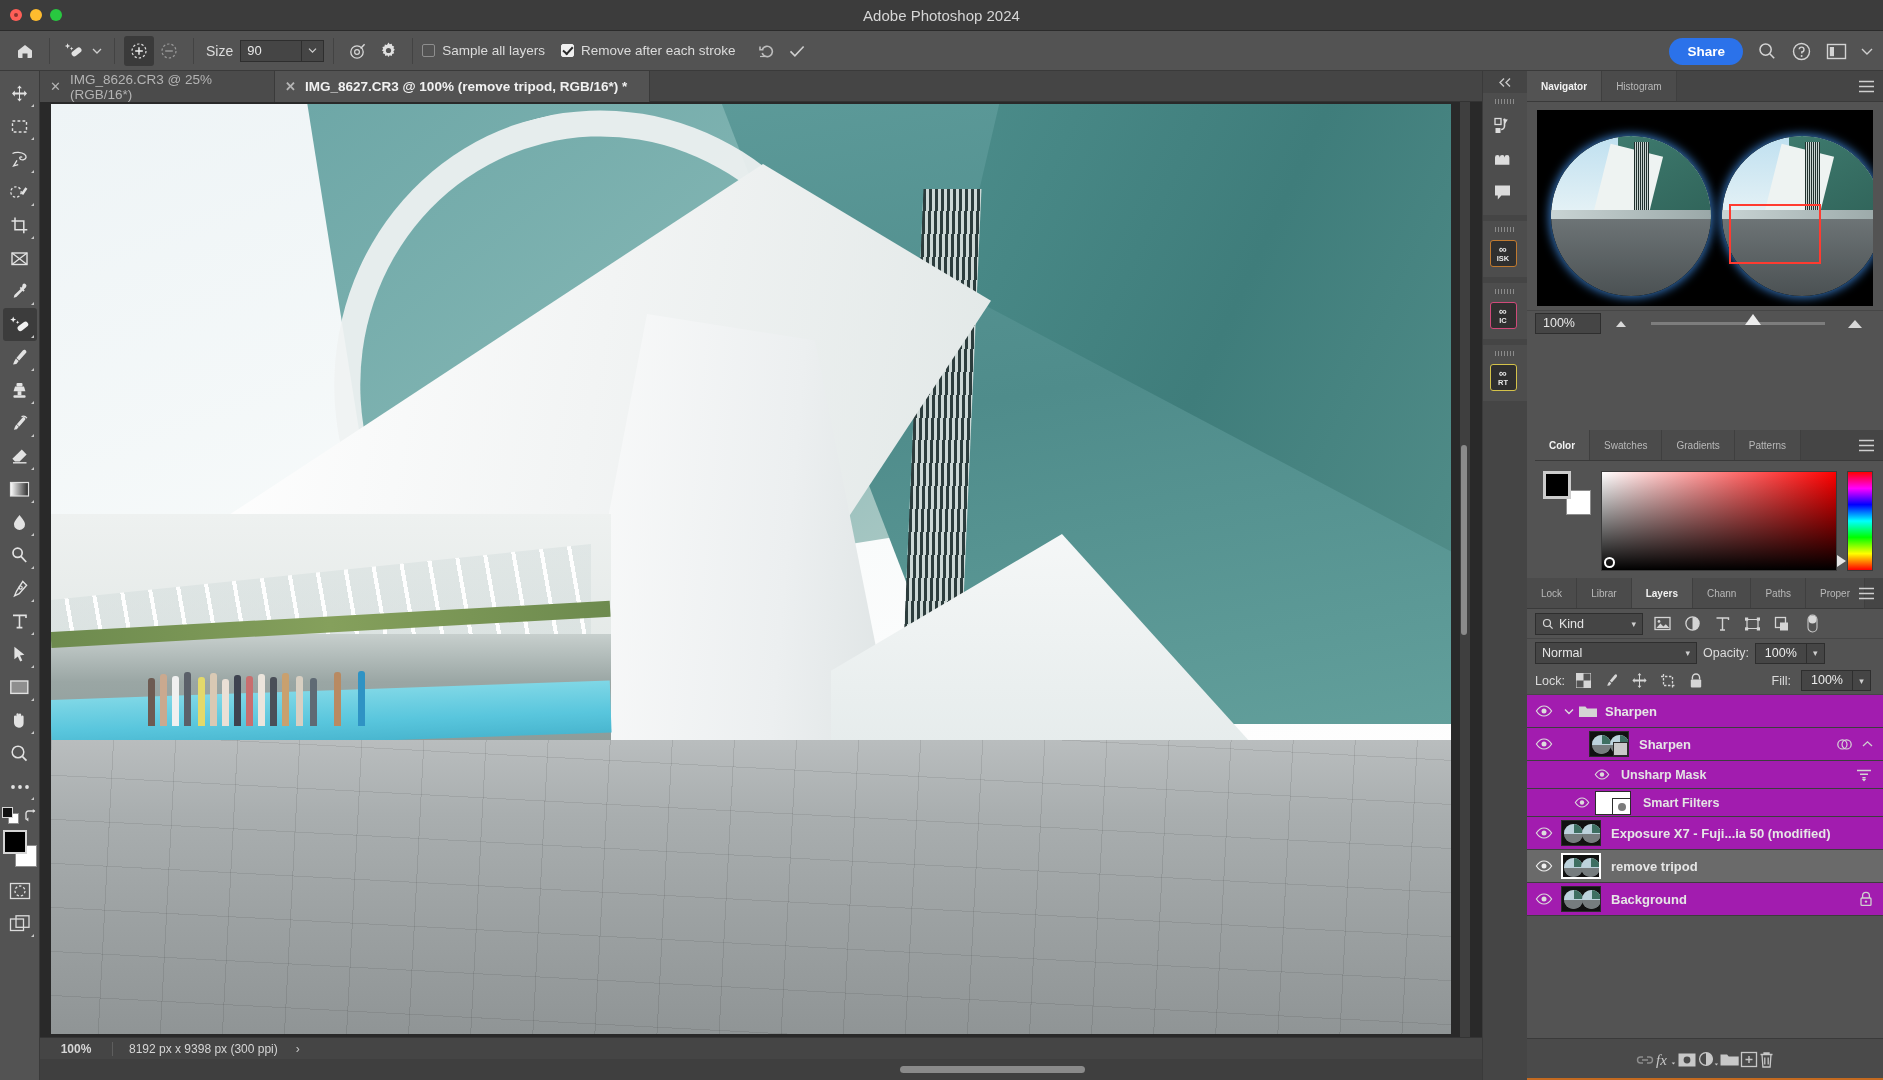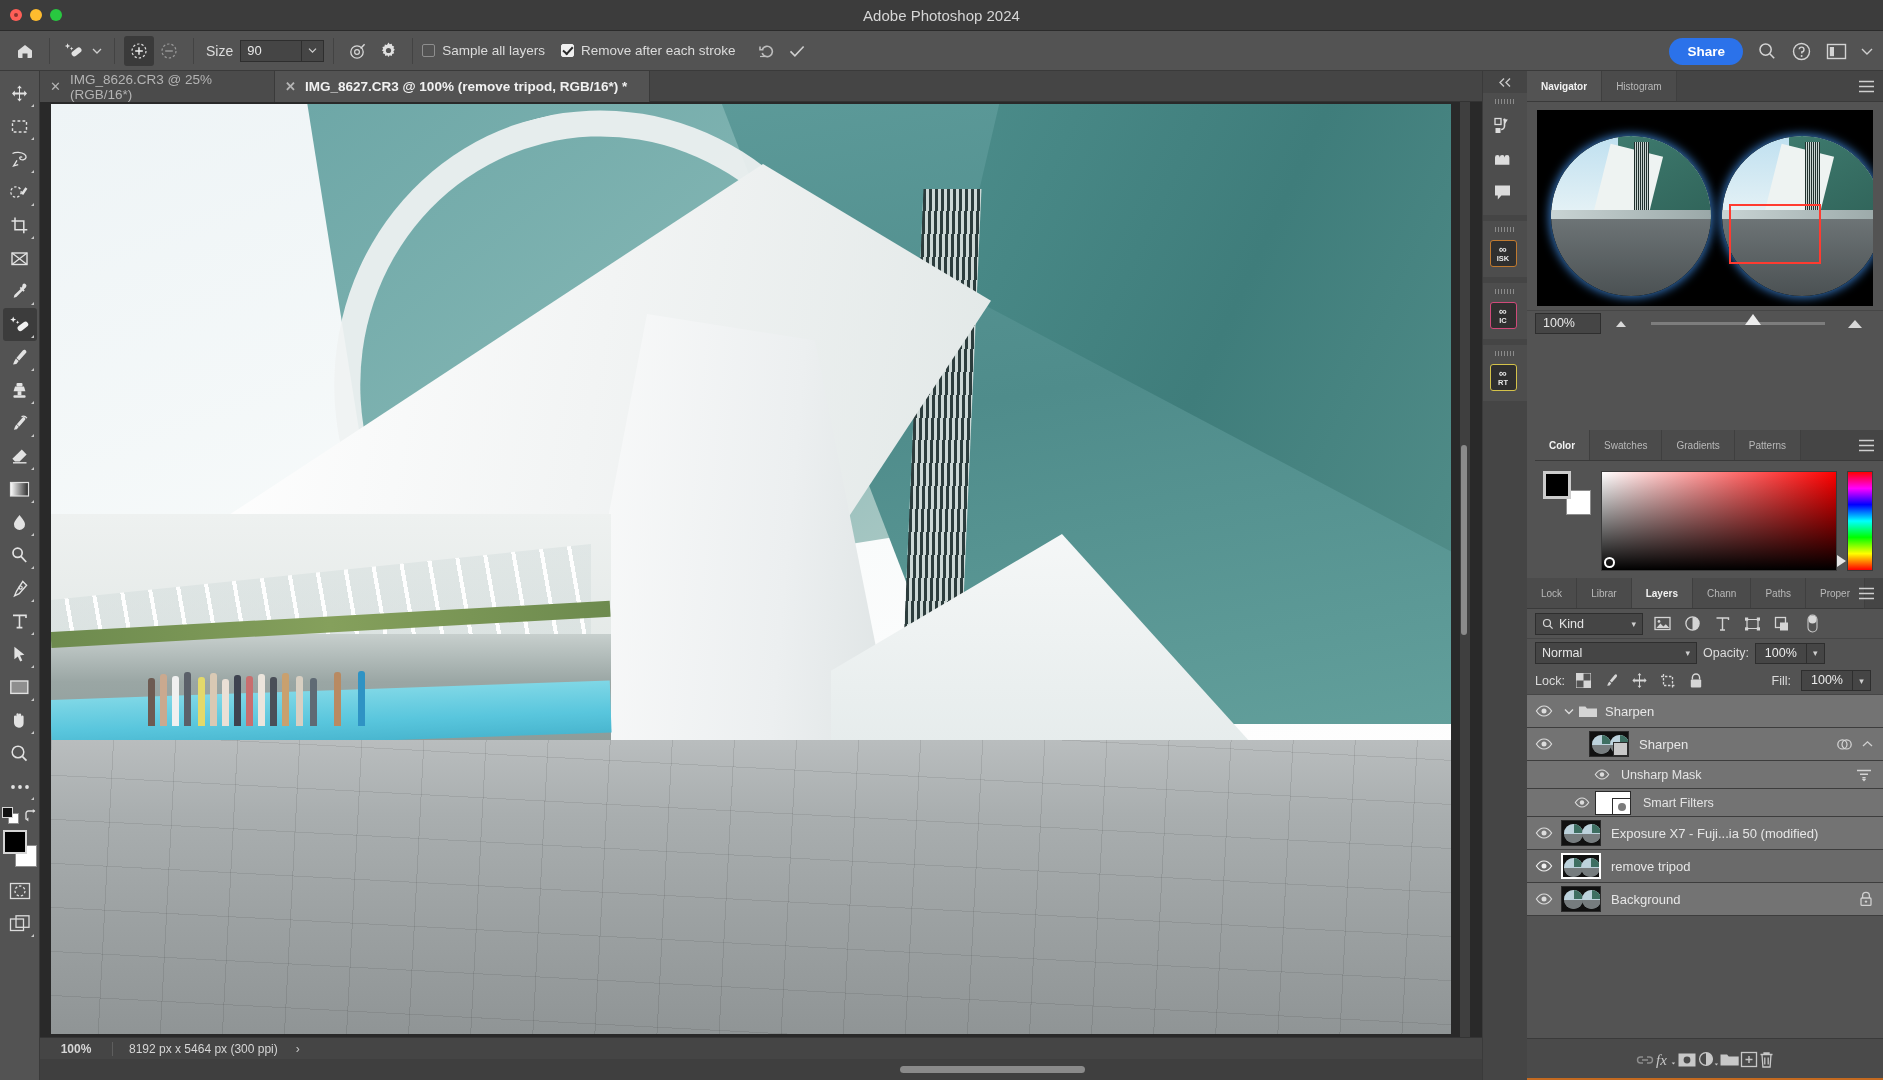--- a/index.html
+++ b/index.html
@@ -323,21 +323,21 @@
   .pctfield{
     width:52px;height:21px;background:#454545;border:1px solid #2e2e2e;color:#ececec;
     font-size:12.5px;line-height:19px;text-align:center;
   }
   .pctcaret{ width:18px;height:21px;background:#454545;border:1px solid #2e2e2e;border-left:none;
     display:flex;align-items:center;justify-content:center;color:#cfcfcf;font-size:9px;}
   .lockrow{ height:28px;background:#535353; display:flex;align-items:center;gap:10px;padding:0 8px;
     border-bottom:1px solid #464646;}
   .lock-ic{ width:18px;height:18px;display:flex;align-items:center;justify-content:center;color:#d6d6d6;}
 
-  .layers-list{ background:#737373; }
+  .layers-list{ background:#a21caf;font-weight:bold; }
   .lrow{
     height:33px; display:flex; align-items:center; border-bottom:1px solid #3d3d3d;
     color:#e6e6e6; font-size:13px; position:relative;
   }
   .lrow.selected{ background:#6a6a6a; }
   .eye{ width:34px; display:flex;align-items:center;justify-content:center; color:#dcdcdc; }
   .lthumb{
     width:40px;height:26px; background:#111; border:1px solid #2b2b2b; margin-right:10px;
     position:relative; overflow:hidden; flex:0 0 auto;
   }
@@ -731,21 +731,21 @@
       </div>
     </div>
   </div>
 
   <div class="vscroll-track"></div>
   <div class="vscroll-thumb"></div>
 
   <div class="lowerbar">
     <span class="lb-zoom">100%</span>
     <span class="lb-sep"></span>
-    <span class="lb-dim">8192 px x 5464 px (300 ppi)</span>
+    <span class="lb-dim">8192 px x 9398 px (300 ppi)</span>
     <span class="lb-arrow">›</span>
   </div>
   <div class="hscroll-track"></div>
   <div class="hscroll-thumb"></div>
 
   <div class="icondock">
     <div class="dock-collapse">
       <svg width="16" height="11" viewBox="0 0 16 11">
           <path d="M7 1.5L3 5.5l4 4M13 1.5L9 5.5l4 4" stroke="#c8c8c8" stroke-width="1.4" fill="none"></path>
         </svg>

